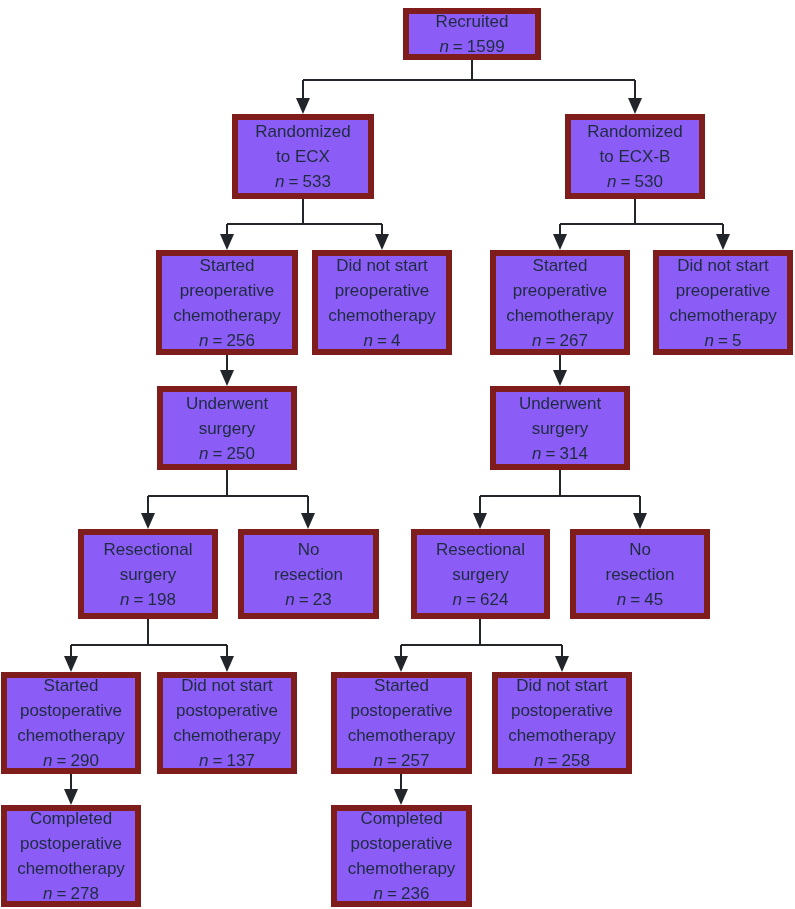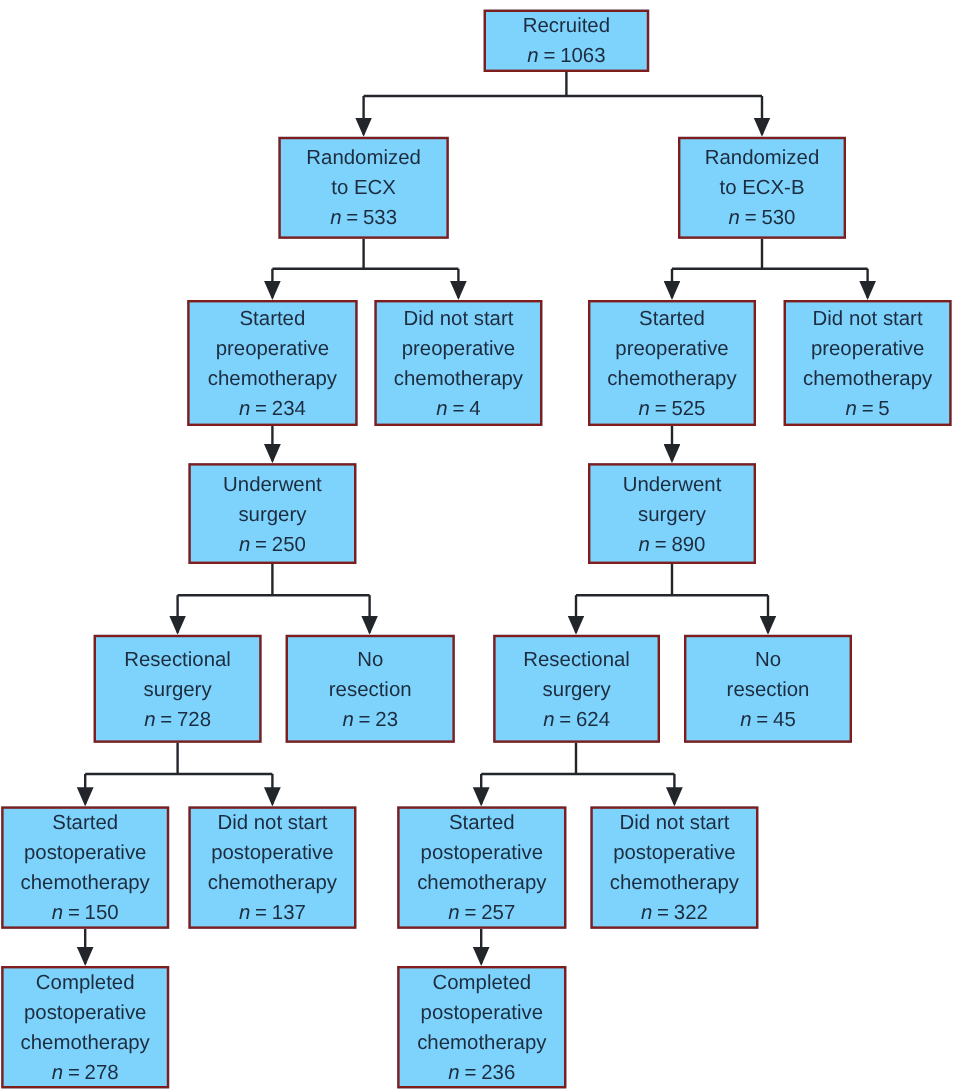--- a/index.html
+++ b/index.html
@@ -17,22 +17,22 @@
     width: 795px; height: 909px;
   }
   .connectors path {
     fill: none;
     stroke: #22262b;
     stroke-width: 2;
   }
   .box {
     position: absolute;
     box-sizing: border-box;
-    background: #7dd3fc;
-    border: 2px solid #7f1d1d;
+    background: #8b5cf6;
+    border: 6px solid #7f1d1d;
     color: #1d2c3f;
     display: flex;
     flex-direction: column;
     justify-content: center;
     align-items: center;
     text-align: center;
     font-size: 17px;
     line-height: 25px;
     padding: 0 3px;
   }
@@ -77,21 +77,21 @@
     <path d="M562,645 V670" marker-end="url(#ah)"></path>
     <path d="M71,774 V803" marker-end="url(#ah)"></path>
     <path d="M401,774 V803" marker-end="url(#ah)"></path>
   </svg>
 
   <div class="box" style="left:403px;top:8px;width:138px;height:52px">
     <div>Recruited</div>
     <div class="nline">
         <span class="ital">n</span>
         <span>=</span>
-        <span>1063</span>
+        <span>1599</span>
       </div>
   </div>
 
   <div class="box" style="left:232px;top:114px;width:142px;height:85px">
     <div>Randomized</div>
     <div>to ECX</div>
     <div class="nline">
         <span class="ital">n</span>
         <span>=</span>
         <span>533</span>
@@ -107,41 +107,41 @@
       </div>
   </div>
 
   <div class="box" style="left:156px;top:250px;width:142px;height:105px">
     <div>Started</div>
     <div>preoperative</div>
     <div>chemotherapy</div>
     <div class="nline">
         <span class="ital">n</span>
         <span>=</span>
-        <span>234</span>
+        <span>256</span>
       </div>
   </div>
   <div class="box" style="left:312px;top:250px;width:140px;height:105px">
     <div>Did not start</div>
     <div>preoperative</div>
     <div>chemotherapy</div>
     <div class="nline">
         <span class="ital">n</span>
         <span>=</span>
         <span>4</span>
       </div>
   </div>
   <div class="box" style="left:490px;top:250px;width:140px;height:105px">
     <div>Started</div>
     <div>preoperative</div>
     <div>chemotherapy</div>
     <div class="nline">
         <span class="ital">n</span>
         <span>=</span>
-        <span>525</span>
+        <span>267</span>
       </div>
   </div>
   <div class="box" style="left:653px;top:250px;width:140px;height:105px">
     <div>Did not start</div>
     <div>preoperative</div>
     <div>chemotherapy</div>
     <div class="nline">
         <span class="ital">n</span>
         <span>=</span>
         <span>5</span>
@@ -156,31 +156,31 @@
         <span>=</span>
         <span>250</span>
       </div>
   </div>
   <div class="box" style="left:490px;top:386px;width:140px;height:84px">
     <div>Underwent</div>
     <div>surgery</div>
     <div class="nline">
         <span class="ital">n</span>
         <span>=</span>
-        <span>890</span>
+        <span>314</span>
       </div>
   </div>
 
   <div class="box" style="left:78px;top:529px;width:140px;height:90px">
     <div>Resectional</div>
     <div>surgery</div>
     <div class="nline">
         <span class="ital">n</span>
         <span>=</span>
-        <span>728</span>
+        <span>198</span>
       </div>
   </div>
   <div class="box" style="left:238px;top:529px;width:141px;height:90px">
     <div>No</div>
     <div>resection</div>
     <div class="nline">
         <span class="ital">n</span>
         <span>=</span>
         <span>23</span>
       </div>
@@ -204,21 +204,21 @@
       </div>
   </div>
 
   <div class="box" style="left:1px;top:672px;width:140px;height:102px">
     <div>Started</div>
     <div>postoperative</div>
     <div>chemotherapy</div>
     <div class="nline">
         <span class="ital">n</span>
         <span>=</span>
-        <span>150</span>
+        <span>290</span>
       </div>
   </div>
   <div class="box" style="left:157px;top:672px;width:140px;height:102px">
     <div>Did not start</div>
     <div>postoperative</div>
     <div>chemotherapy</div>
     <div class="nline">
         <span class="ital">n</span>
         <span>=</span>
         <span>137</span>
@@ -234,21 +234,21 @@
         <span>257</span>
       </div>
   </div>
   <div class="box" style="left:492px;top:672px;width:140px;height:102px">
     <div>Did not start</div>
     <div>postoperative</div>
     <div>chemotherapy</div>
     <div class="nline">
         <span class="ital">n</span>
         <span>=</span>
-        <span>322</span>
+        <span>258</span>
       </div>
   </div>
 
   <div class="box" style="left:1px;top:805px;width:140px;height:102px">
     <div>Completed</div>
     <div>postoperative</div>
     <div>chemotherapy</div>
     <div class="nline">
         <span class="ital">n</span>
         <span>=</span>

